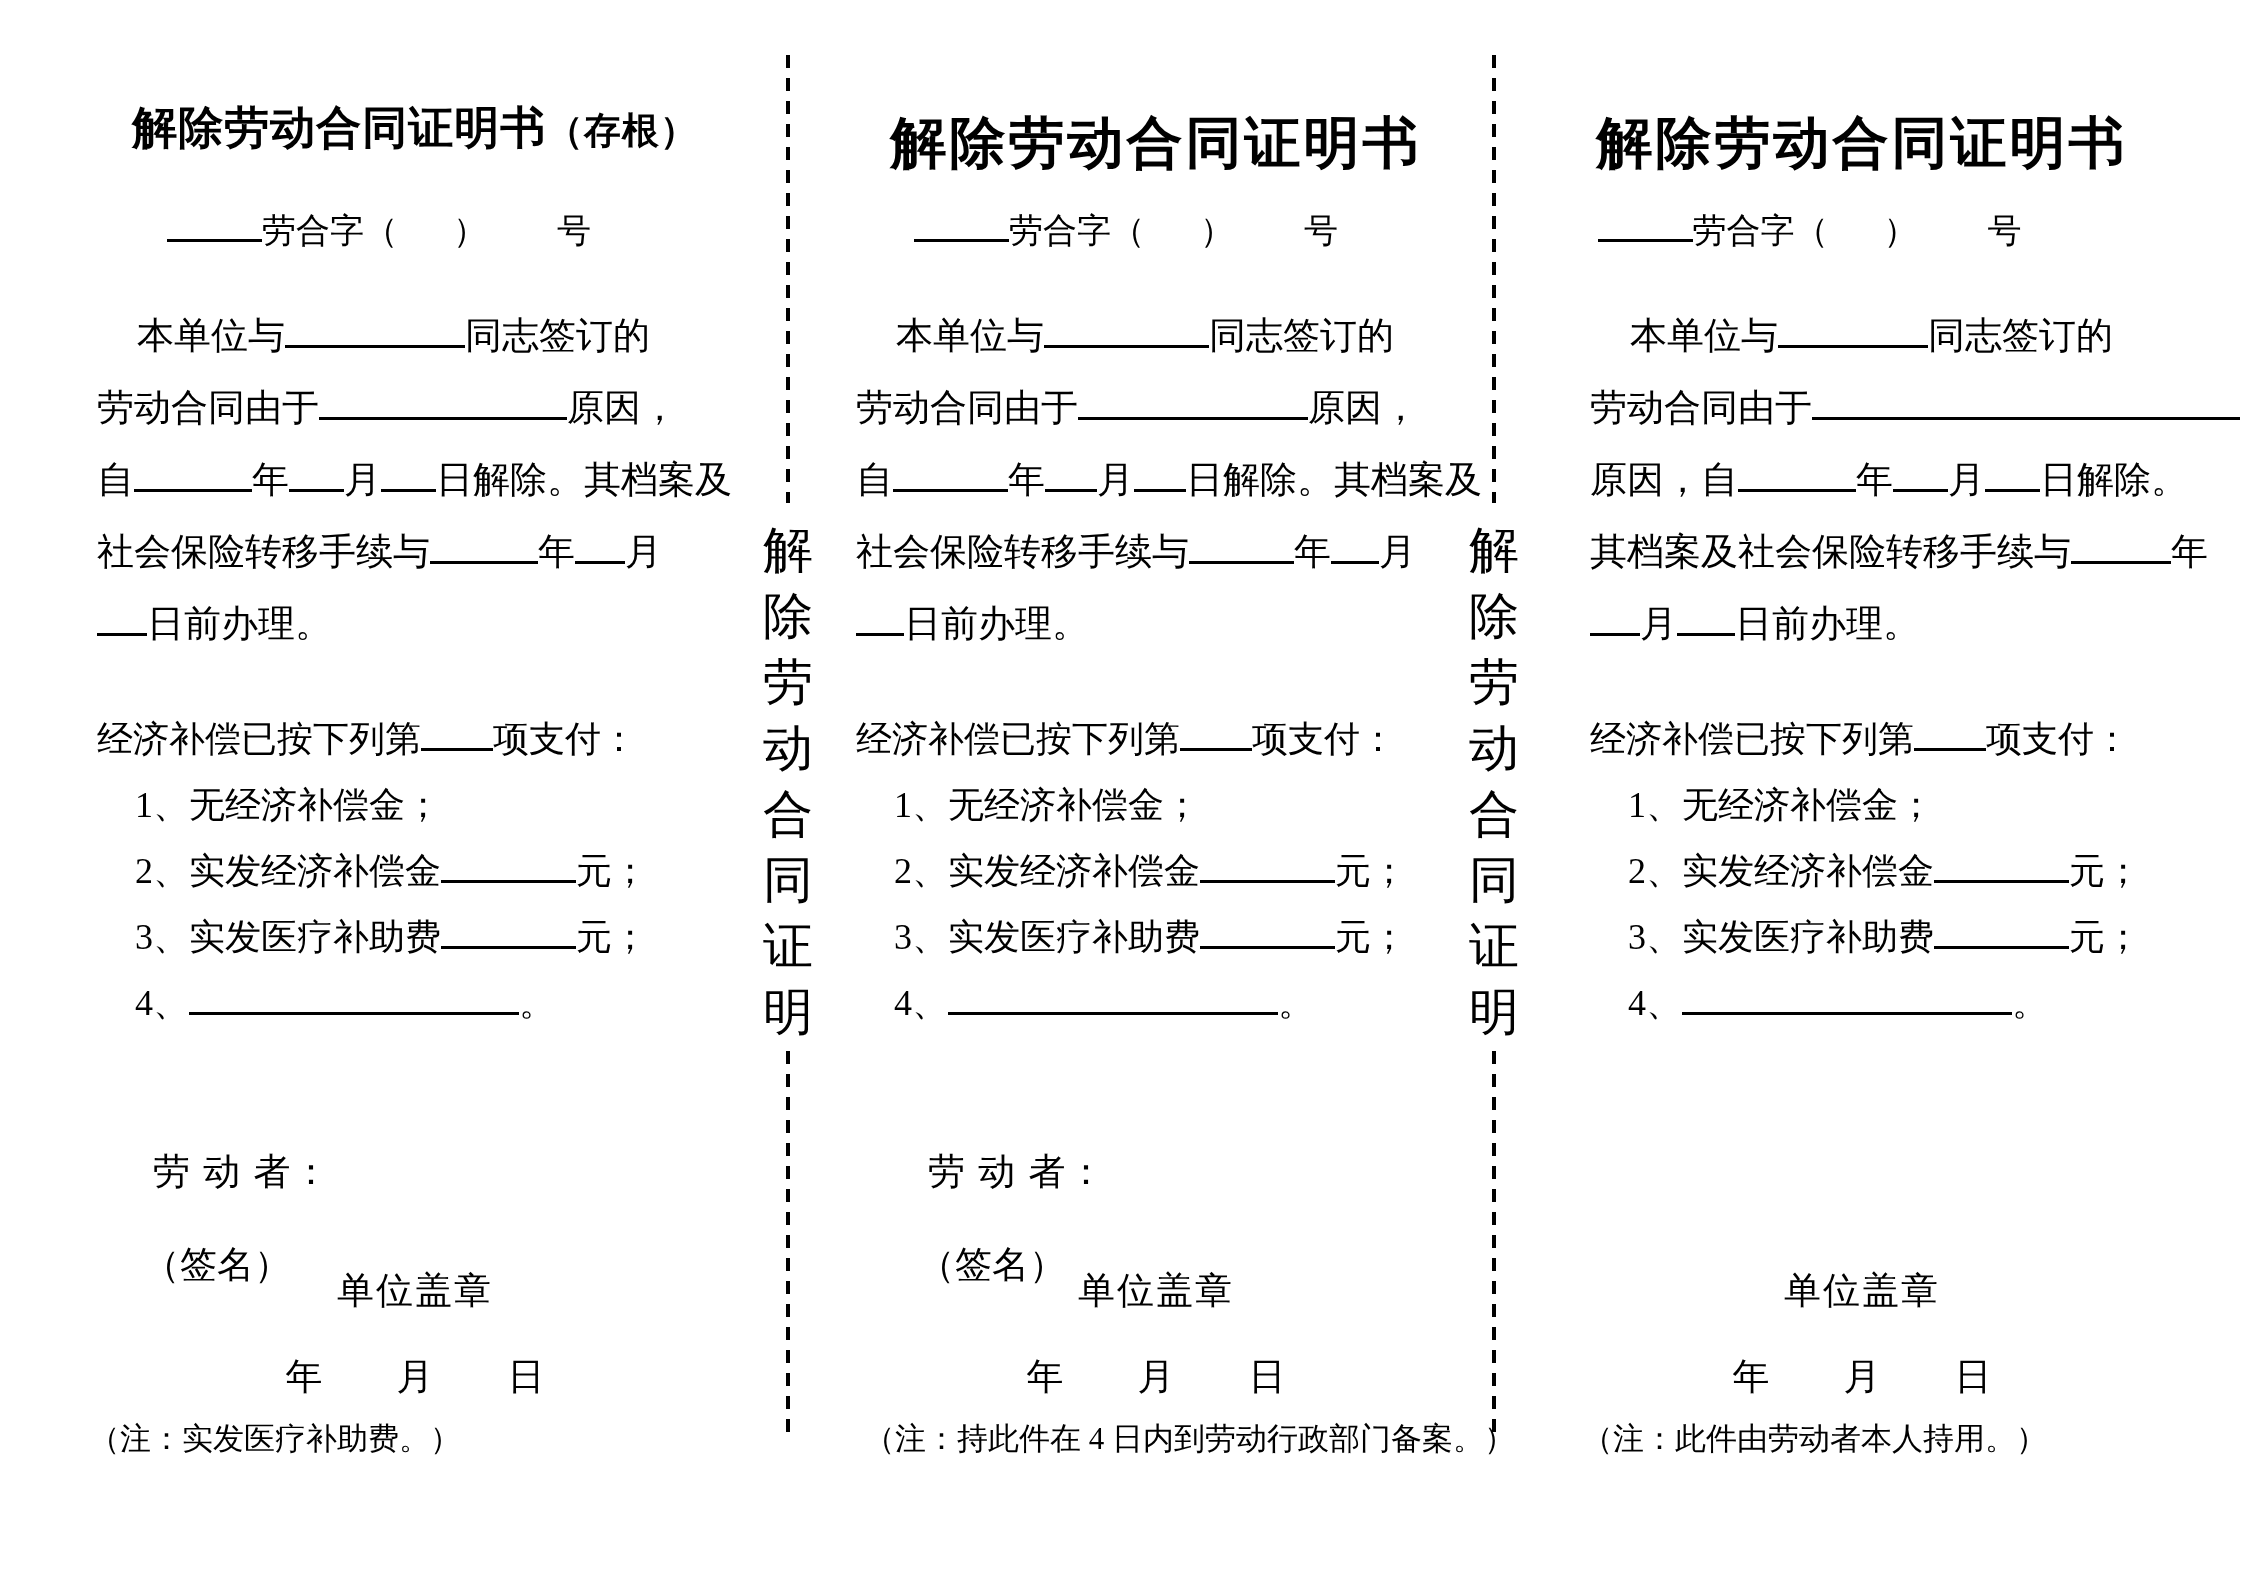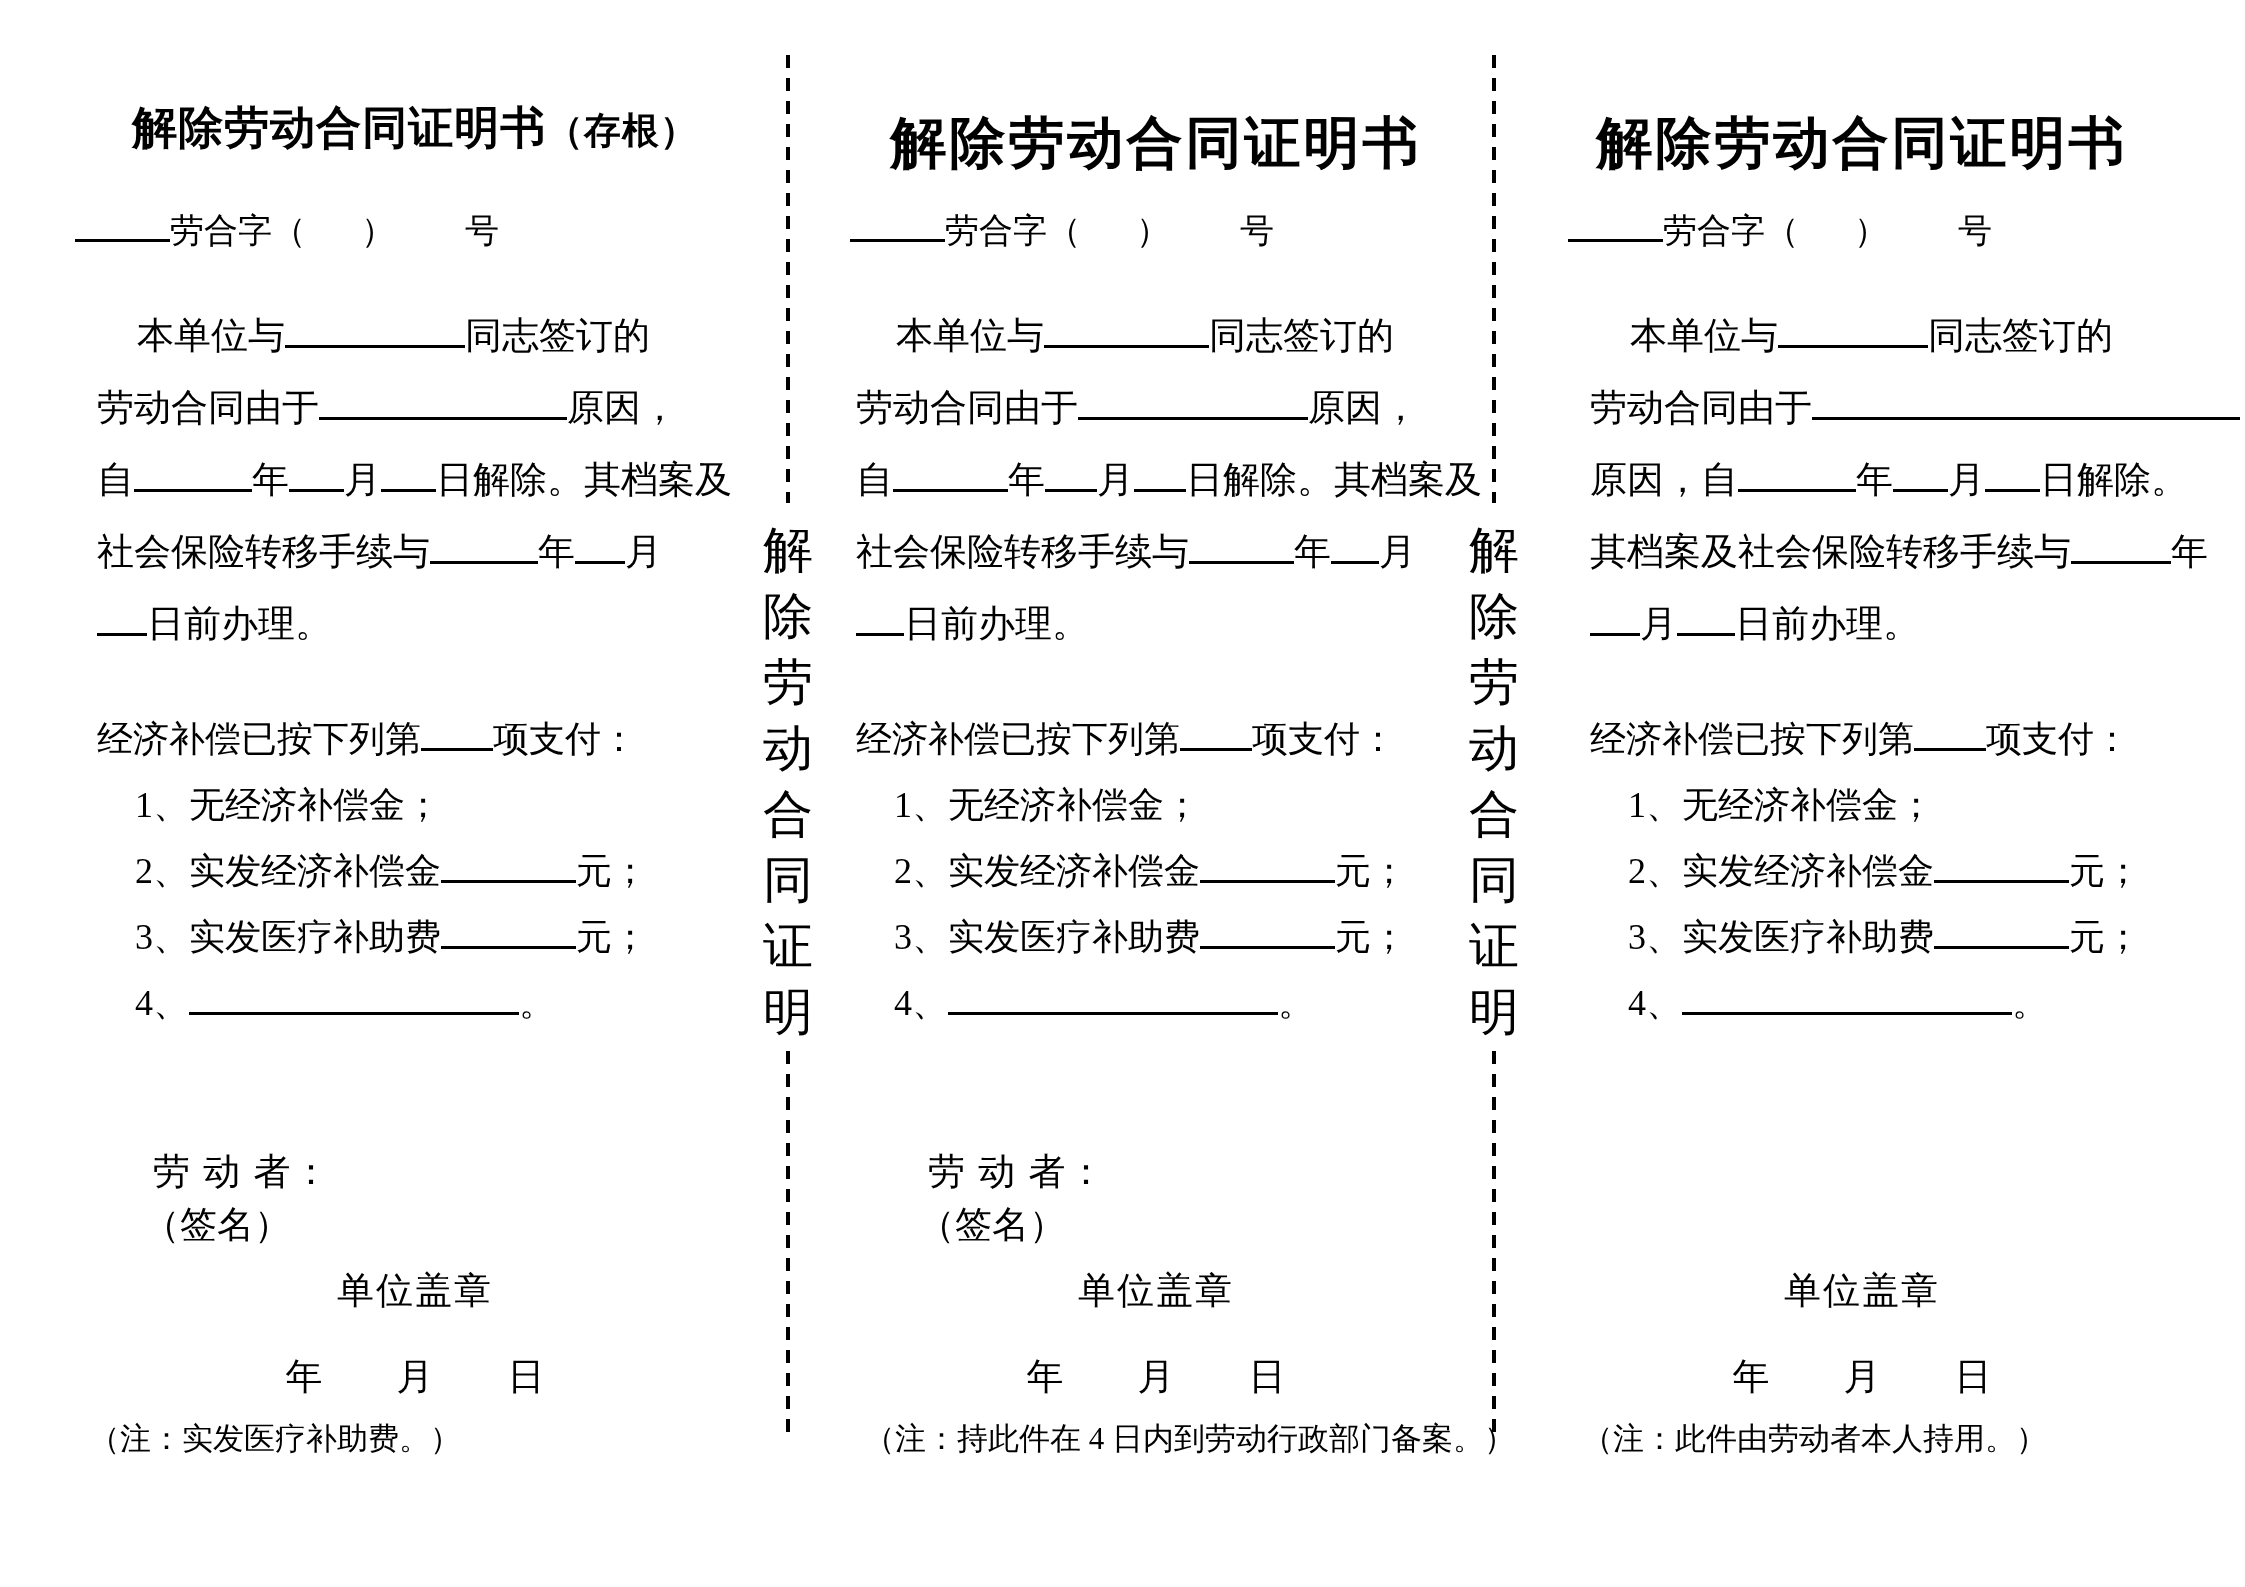--- a/index.html
+++ b/index.html
@@ -14,21 +14,21 @@
   .panel{position:absolute;top:0;height:1587px;}
   .title{
     position:absolute;top:68px;left:0;right:0;
     text-align:center;font-weight:bold;
     font-size:56px;letter-spacing:3px;white-space:nowrap;
   }
   .panel-1 .title{font-size:45px;letter-spacing:1px;}
   .title .suffix{font-size:0.82em;}
   .ref{
     position:absolute;top:207px;left:0;right:0;
-    text-align:left;font-size:34px;white-space:nowrap;
+    text-align:center;font-size:34px;white-space:nowrap;
   }
   .panel-1 .ref{padding-right:72px;}
   .panel-2 .ref{padding-right:60px;}
   .panel-3 .ref{padding-right:105px;}
   .body{
     position:absolute;top:300px;left:0;right:0;
     font-size:37px;line-height:72px;white-space:nowrap;
   }
   .panel-1 .body,.panel-1 .comp{padding-left:22px;}
   .panel-2 .body,.panel-2 .comp{padding-left:6px;}
@@ -42,21 +42,21 @@
   .comp-items .line{padding-left:38px;}
   .blank{
     display:inline-block;
     border-bottom:3px solid #000;
     height:0.95em;
     vertical-align:baseline;
   }
   .gap{display:inline-block;}
   .signer{position:absolute;top:1145px;left:0;right:0;font-size:37px;line-height:53px;}
   .signer .l1{padding-left:78px;letter-spacing:2px;}
-  .signer .l2{padding-left:68px;}
+  .signer .l2{padding-left:68px;margin-top:40px;}
   .certify{position:absolute;top:1102px;left:0;right:0;font-size:37px;padding-left:86px;letter-spacing:2px;}
   .seal{position:absolute;top:1266px;left:0;right:0;text-align:center;font-size:37px;letter-spacing:2px;}
   .date{position:absolute;top:1352px;left:0;right:0;text-align:center;font-size:37px;}
   .note{position:absolute;top:1418px;left:0;right:0;font-size:31px;padding-left:14px;white-space:nowrap;}
   .divider{
     position:absolute;top:55px;width:60px;
     display:flex;flex-direction:column;align-items:center;
   }
   .dash{
     width:4px;

